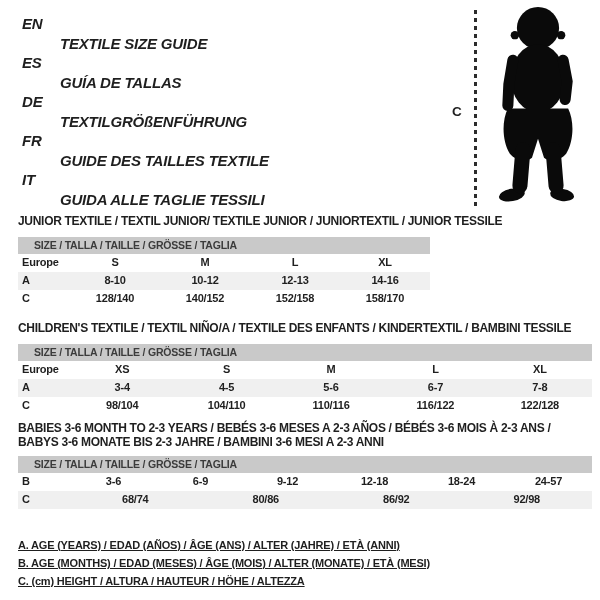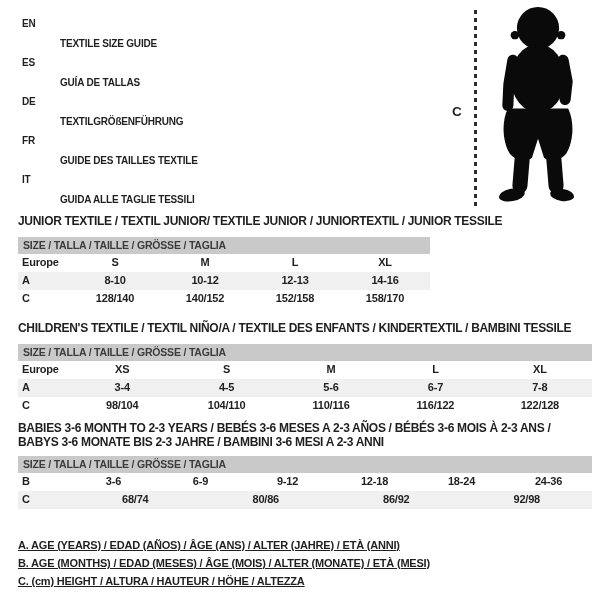--- a/index.html
+++ b/index.html
@@ -19,21 +19,21 @@
     position:relative;
     width:600px;height:600px;
     background:#ffffff;
     overflow:hidden;
     font-weight:700;
     letter-spacing:-0.2px;
   }
 
   
   .lang-block{position:absolute;left:22px;top:14px;}
-  .lang-row{display:flex;line-height:19px;font-size:10px;white-space:nowrap;}
+  .lang-row{display:flex;line-height:19px;font-size:15px;white-space:nowrap;font-style:italic;}
   .lang-code{width:38px;flex:0 0 38px;}
   .lang-label{flex:1;margin-top:20px;}
 
   
   .measure-line{
     position:absolute;left:474px;top:10px;width:3px;height:198px;
     background:repeating-linear-gradient(to bottom,#2b2b2b 0 4px,transparent 4px 8px);
   }
   .c-label{position:absolute;left:452px;top:104px;font-size:13.5px;}
   .baby-figure{position:absolute;left:486px;top:6px;width:104px;height:201px;}
@@ -43,21 +43,21 @@
   .tbl{position:absolute;left:18px;}
   .tbl-1{top:214px;width:412px;}
   .tbl-2{top:321px;width:574px;}
   .tbl-3{top:421px;width:574px;}
   .tbl-title{font-size:12px;line-height:14px;white-space:nowrap;letter-spacing:-0.3px;}
   .tbl-1 .tbl-title,.tbl-2 .tbl-title{margin-bottom:9px;}
   .tbl-3 .tbl-title{margin-bottom:7px;}
   .size-bar{
     background:var(--bar-bg);color:#3b3b3b;
     height:17px;line-height:17px;font-size:10.5px;
-    padding-left:5px;white-space:nowrap;
+    padding-left:16px;white-space:nowrap;
   }
   .trow{display:flex;height:18px;line-height:17px;font-size:11px;}
   .trow.stripe{background:var(--stripe-bg);}
   .tcell{flex:1;text-align:center;white-space:nowrap;}
   .tcell.label{flex:0 0 52px;text-align:left;padding-left:4px;}
 
   
   .footnotes{position:absolute;left:18px;top:536px;text-decoration:underline;}
   .footnote{font-size:11px;line-height:18px;white-space:nowrap;letter-spacing:-0.2px;}
 </style>
@@ -177,21 +177,21 @@
         <div>BABYS 3-6 MONATE BIS 2-3 JAHRE / BAMBINI 3-6 MESI A 2-3 ANNI</div>
       </div>
       <div class="size-bar">SIZE / TALLA / TAILLE / GRÖSSE / TAGLIA</div>
       <div class="trow">
         <div class="tcell label">B</div>
         <div class="tcell">3-6</div>
         <div class="tcell">6-9</div>
         <div class="tcell">9-12</div>
         <div class="tcell">12-18</div>
         <div class="tcell">18-24</div>
-        <div class="tcell">24-36</div>
+        <div class="tcell">24-57</div>
       </div>
       <div class="trow stripe">
         <div class="tcell label">C</div>
         <div class="tcell">68/74</div>
         <div class="tcell">80/86</div>
         <div class="tcell">86/92</div>
         <div class="tcell">92/98</div>
       </div>
     </div>
 

